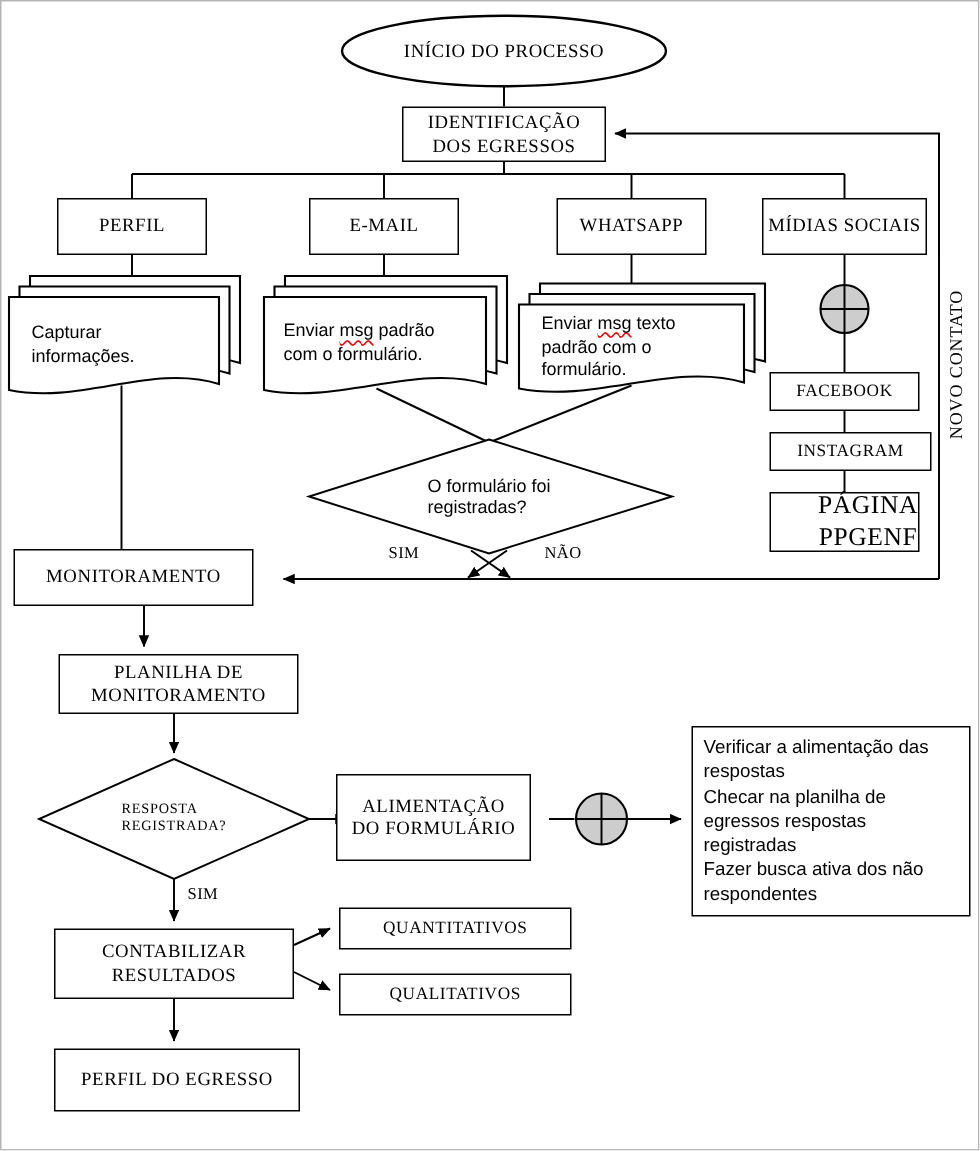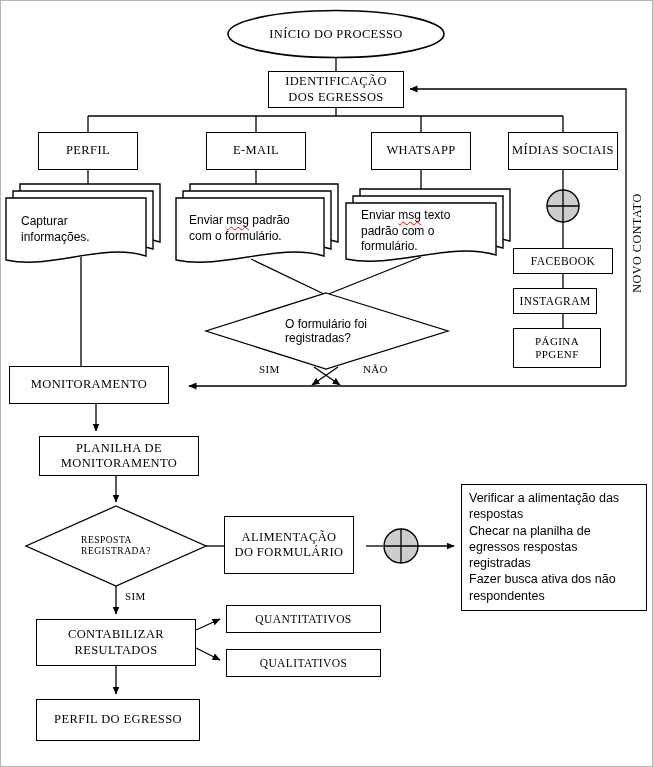--- a/index.html
+++ b/index.html
@@ -148,24 +148,24 @@
   <div class="doc-text" style="left:188px;top:212px;width:120px;">
     <span>Enviar </span><span class="misspell">msg</span><span> padrão com o formulário.</span>
   </div>
   <div class="doc-text" style="left:360px;top:207px;width:105px;">
     <span>Enviar </span><span class="misspell">msg</span><span> texto padrão com o formulário.</span>
   </div>
 
   <div class="box" style="left:512px;top:247px;width:100px;height:26px;font-size:11.5px;">
     <span>FACEBOOK</span>
   </div>
-  <div class="box" style="left:512px;top:287px;width:84px;height:26px;font-size:11.5px;">
+  <div class="box" style="left:512px;top:287px;width:108px;height:26px;font-size:11.5px;">
     <span>INSTAGRAM</span>
   </div>
-  <div class="box" style="left:512px;top:327px;width:88px;height:40px;font-size:11px;">
+  <div class="box" style="left:512px;top:327px;width:100px;height:40px;font-size:17px;justify-content:flex-end;">
     <div>
       <span>PÁGINA</span><br>
       <span>PPGENF</span>
     </div>
   </div>
 
   <div class="overlay sans" style="left:255px;top:315px;width:140px;height:30px;font-size:12px;">
     <div>
       <span>O formulário foi</span><br>
       <span>registradas?</span>

